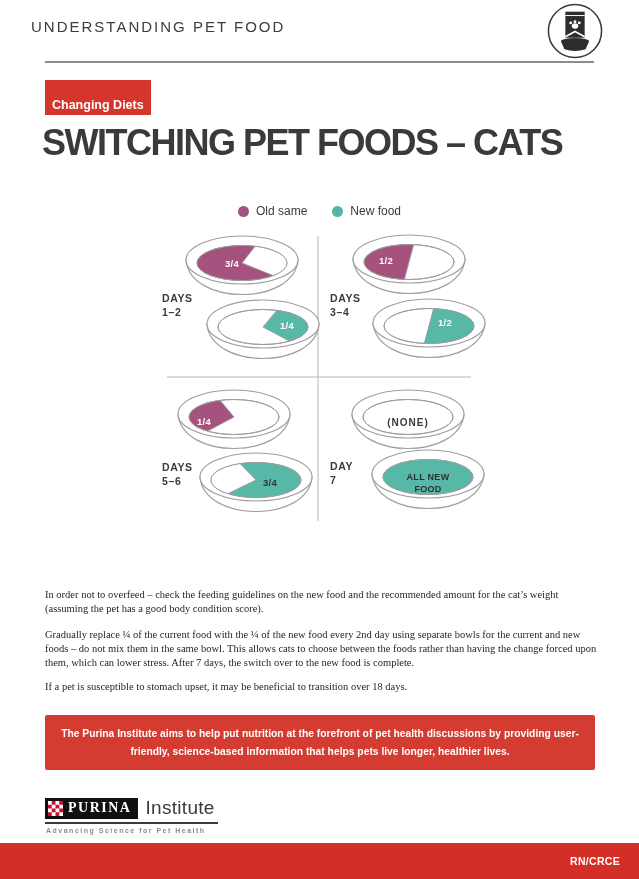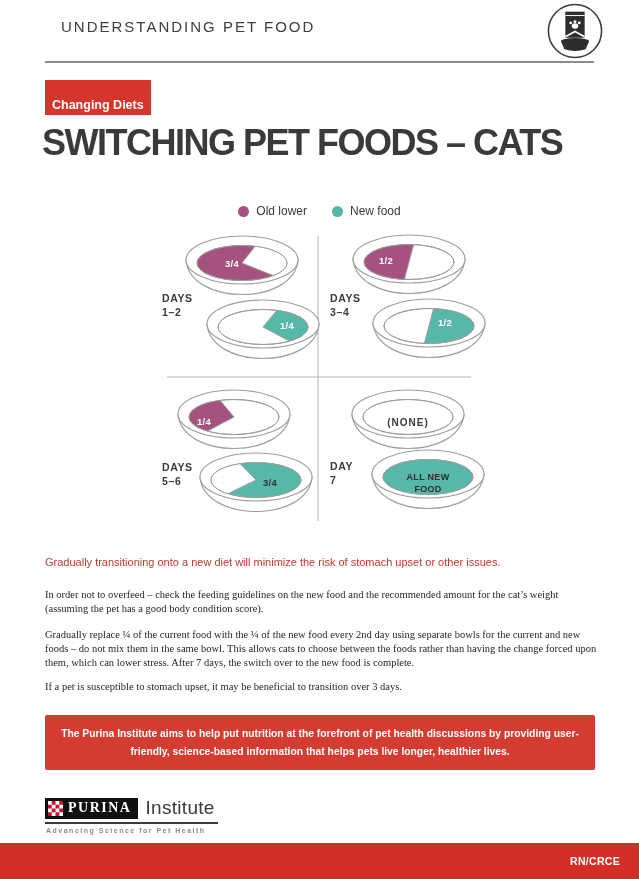--- a/index.html
+++ b/index.html
@@ -1,20 +1,20 @@
 <!DOCTYPE html>
 <html><head>
 <meta charset="utf-8">
 <style>
   *{margin:0;padding:0;box-sizing:border-box}
   html,body{background:#ffffff}
   body{font-family:"Liberation Sans",sans-serif;-webkit-font-smoothing:antialiased}
   .page{position:relative;width:639px;height:879px;background:#fff;overflow:hidden;margin:0 auto}
 
-  .kicker{position:absolute;left:61px;top:18px;font-size:15px;letter-spacing:2px;color:#3d3d3d;white-space:nowrap}
+  .kicker{position:absolute;left:31px;top:18px;font-size:15px;letter-spacing:2px;color:#3d3d3d;white-space:nowrap}
   .hicon{position:absolute;left:546px;top:2px;width:58px;height:58px}
   .rule{position:absolute;left:45px;top:61px;width:549px;border-top:2px solid #8c8c8c}
 
   .tag{position:absolute;left:45px;top:80px;background:#d5362b;color:#fff;font-weight:bold;font-size:12.5px;padding:18px 7px 3px;white-space:nowrap}
   .title{position:absolute;left:42px;top:122px;font-size:36px;font-weight:bold;letter-spacing:-1.5px;color:#3a3a3a;white-space:nowrap}
 
   .legend{position:absolute;left:0;top:204px;width:639px;display:flex;justify-content:center;gap:25px}
   .legend-item{display:flex;align-items:center;gap:7px;font-size:12px;color:#3a3a3a}
   .dot{width:11px;height:11px;border-radius:50%;background:#999}
 
@@ -61,21 +61,21 @@
 
   <div class="rule"></div>
 
   <span class="tag" style="background: rgb(213, 54, 43);">Changing Diets</span>
 
   <h1 class="title">SWITCHING PET FOODS – CATS</h1>
 
   <div class="legend">
     <div class="legend-item">
       <span class="dot" style="background: rgb(165, 82, 127);"></span>
-      <span>Old lower</span>
+      <span>Old same</span>
     </div>
     <div class="legend-item">
       <span class="dot" style="background: rgb(85, 182, 166);"></span>
       <span>New food</span>
     </div>
   </div>
 
   <div id="diagram"><svg width="360" height="300" viewBox="140 228 360 300">
         <line x1="318" y1="236" x2="318" y2="521" stroke="#b5b5b5" stroke-width="1"></line>
         <line x1="167" y1="377" x2="471" y2="377" stroke="#b5b5b5" stroke-width="1"></line>
@@ -187,25 +187,24 @@
           <ellipse cx="428" cy="477" rx="45" ry="17.5" fill="#fff" stroke="#9e9e9e" stroke-width="1"></ellipse>
           <g clip-path="url(#c7)">
             <rect x="380" y="456.5" width="96" height="41" fill="#57b8a8"></rect>
           </g>
           <ellipse cx="428" cy="477" rx="45" ry="17.5" fill="none" stroke="#9e9e9e" stroke-width="1"></ellipse>
           <text x="428" y="480" fill="#2f2f2f" font-size="9" font-weight="bold" text-anchor="middle" letter-spacing="0.3" font-family="&quot;Liberation Sans&quot;,sans-serif">ALL NEW</text>
           <text x="428" y="492" fill="#2f2f2f" font-size="9" font-weight="bold" text-anchor="middle" letter-spacing="0.3" font-family="&quot;Liberation Sans&quot;,sans-serif">FOOD</text>
         </g>
       </svg></div>
 
-  <p class="callout" style="color: rgb(192, 58, 48);">Gradually transitioning onto a new diet will minimize the risk of stomach upset or other issues.</p>
 
   <p class="para p1">In order not to overfeed – check the feeding guidelines on the new food and the recommended amount for the cat’s weight (assuming the pet has a good body condition score).</p>
   <p class="para p2">Gradually replace ¼ of the current food with the ¼ of the new food every 2nd day using separate bowls for the current and new foods – do not mix them in the same bowl. This allows cats to choose between the foods rather than having the change forced upon them, which can lower stress. After 7 days, the switch over to the new food is complete.</p>
-  <p class="para p3">If a pet is susceptible to stomach upset, it may be beneficial to transition over 3 days.</p>
+  <p class="para p3">If a pet is susceptible to stomach upset, it may be beneficial to transition over 18 days.</p>
 
   <div class="banner" style="background: rgb(212, 59, 49);">
     <span>The Purina Institute aims to help put nutrition at the forefront of pet health discussions by providing user-friendly, science-based information that helps pets live longer, healthier lives.</span>
   </div>
 
   <div class="logo-row">
     <span class="purina-box">
       <span class="checker"></span>
       <span class="purina-word">PURINA</span>
     </span>

